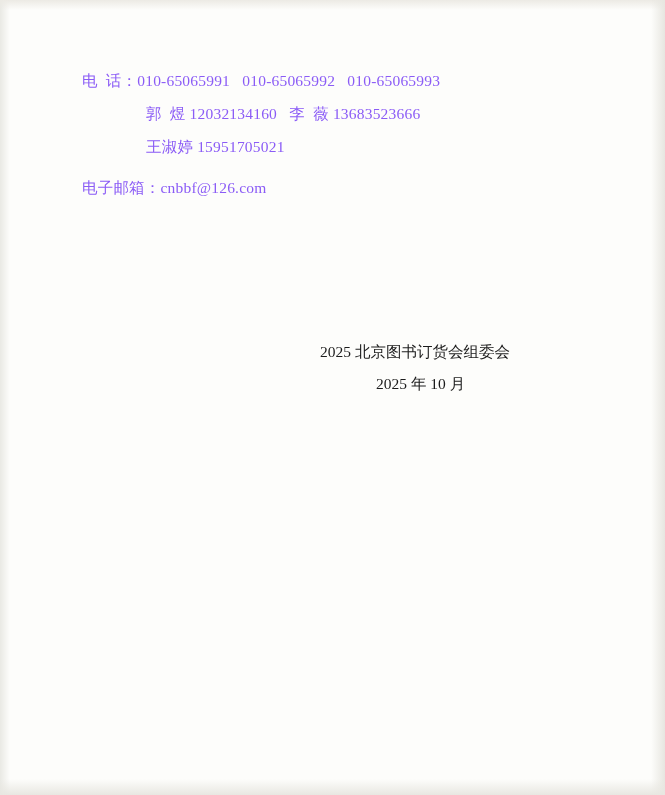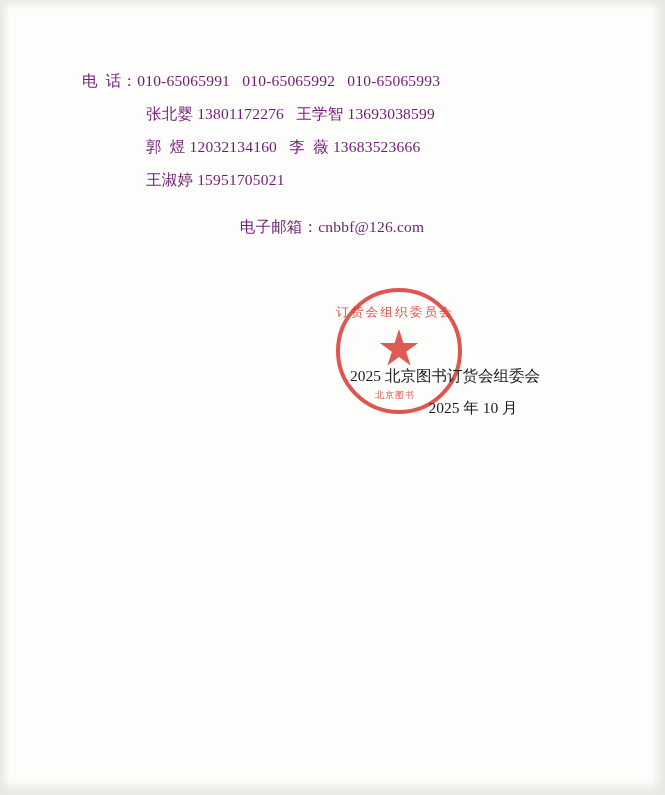--- a/index.html
+++ b/index.html
@@ -51,43 +51,42 @@
 
   .doc-body {
     position: absolute;
     left: 82px;
     top: 64px;
     width: 500px;
   }
 
   .line {
     font-size: 15.5px;
-    color: #701a75;
+    color: #8b5cf6;
     line-height: 33px;
     white-space: pre;
     letter-spacing: 0.2px;
   }
   .indent-1 {
     padding-left: 64px;
   }
   .num {
     font-family: "Liberation Serif", serif;
   }
 
   .email-line {
-    margin-top: 14px;
-    text-align: center;
+    margin-top: 8px;
   }
 
   .sign-block {
     position: absolute;
     left: 320px;
-    top: 360px;
+    top: 336px;
     width: 250px;
-    text-align: center;
+    text-align: left;
   }
   .sign-line {
     font-size: 15.5px;
     color: #1b1b1b;
     line-height: 32px;
     white-space: pre;
   }
   .sign-date {
     padding-left: 56px;
   }
@@ -149,34 +148,27 @@
 <div class="page">
   <div class="scan-edge-left"></div>
   <div class="scan-edge-top"></div>
   <div class="scan-edge-right"></div>
   <div class="scan-edge-bottom"></div>
 
   <div class="doc-body">
     <div class="line"><span>电  话：</span><span class="num">010-65065991   010-65065992   010-65065993</span></div>
 
 
-    <div class="line indent-1"><span class="num">张北婴 13801172276   王学智 13693038599</span></div>
 
     <div class="line indent-1"><span class="num">郭  煜 12032134160   李  薇 13683523666</span></div>
 
 
     <div class="line indent-1"><span class="num">王淑婷 15951705021</span></div>
 
     <div class="line email-line">电子邮箱：cnbbf@126.com</div>
   </div>
 
-  <div class="seal">
-    <div class="seal-ring"></div>
-    <div class="seal-text-top">订货会组织委员会</div>
-    <div class="seal-star"></div>
-    <div class="seal-text-bottom">北京图书</div>
-  </div>
 
   <div class="sign-block">
     <div class="sign-line">2025 北京图书订货会组委会</div>
     <div class="sign-line sign-date">2025 年 10 月</div>
   </div>
 </div>
 
 </body></html>

